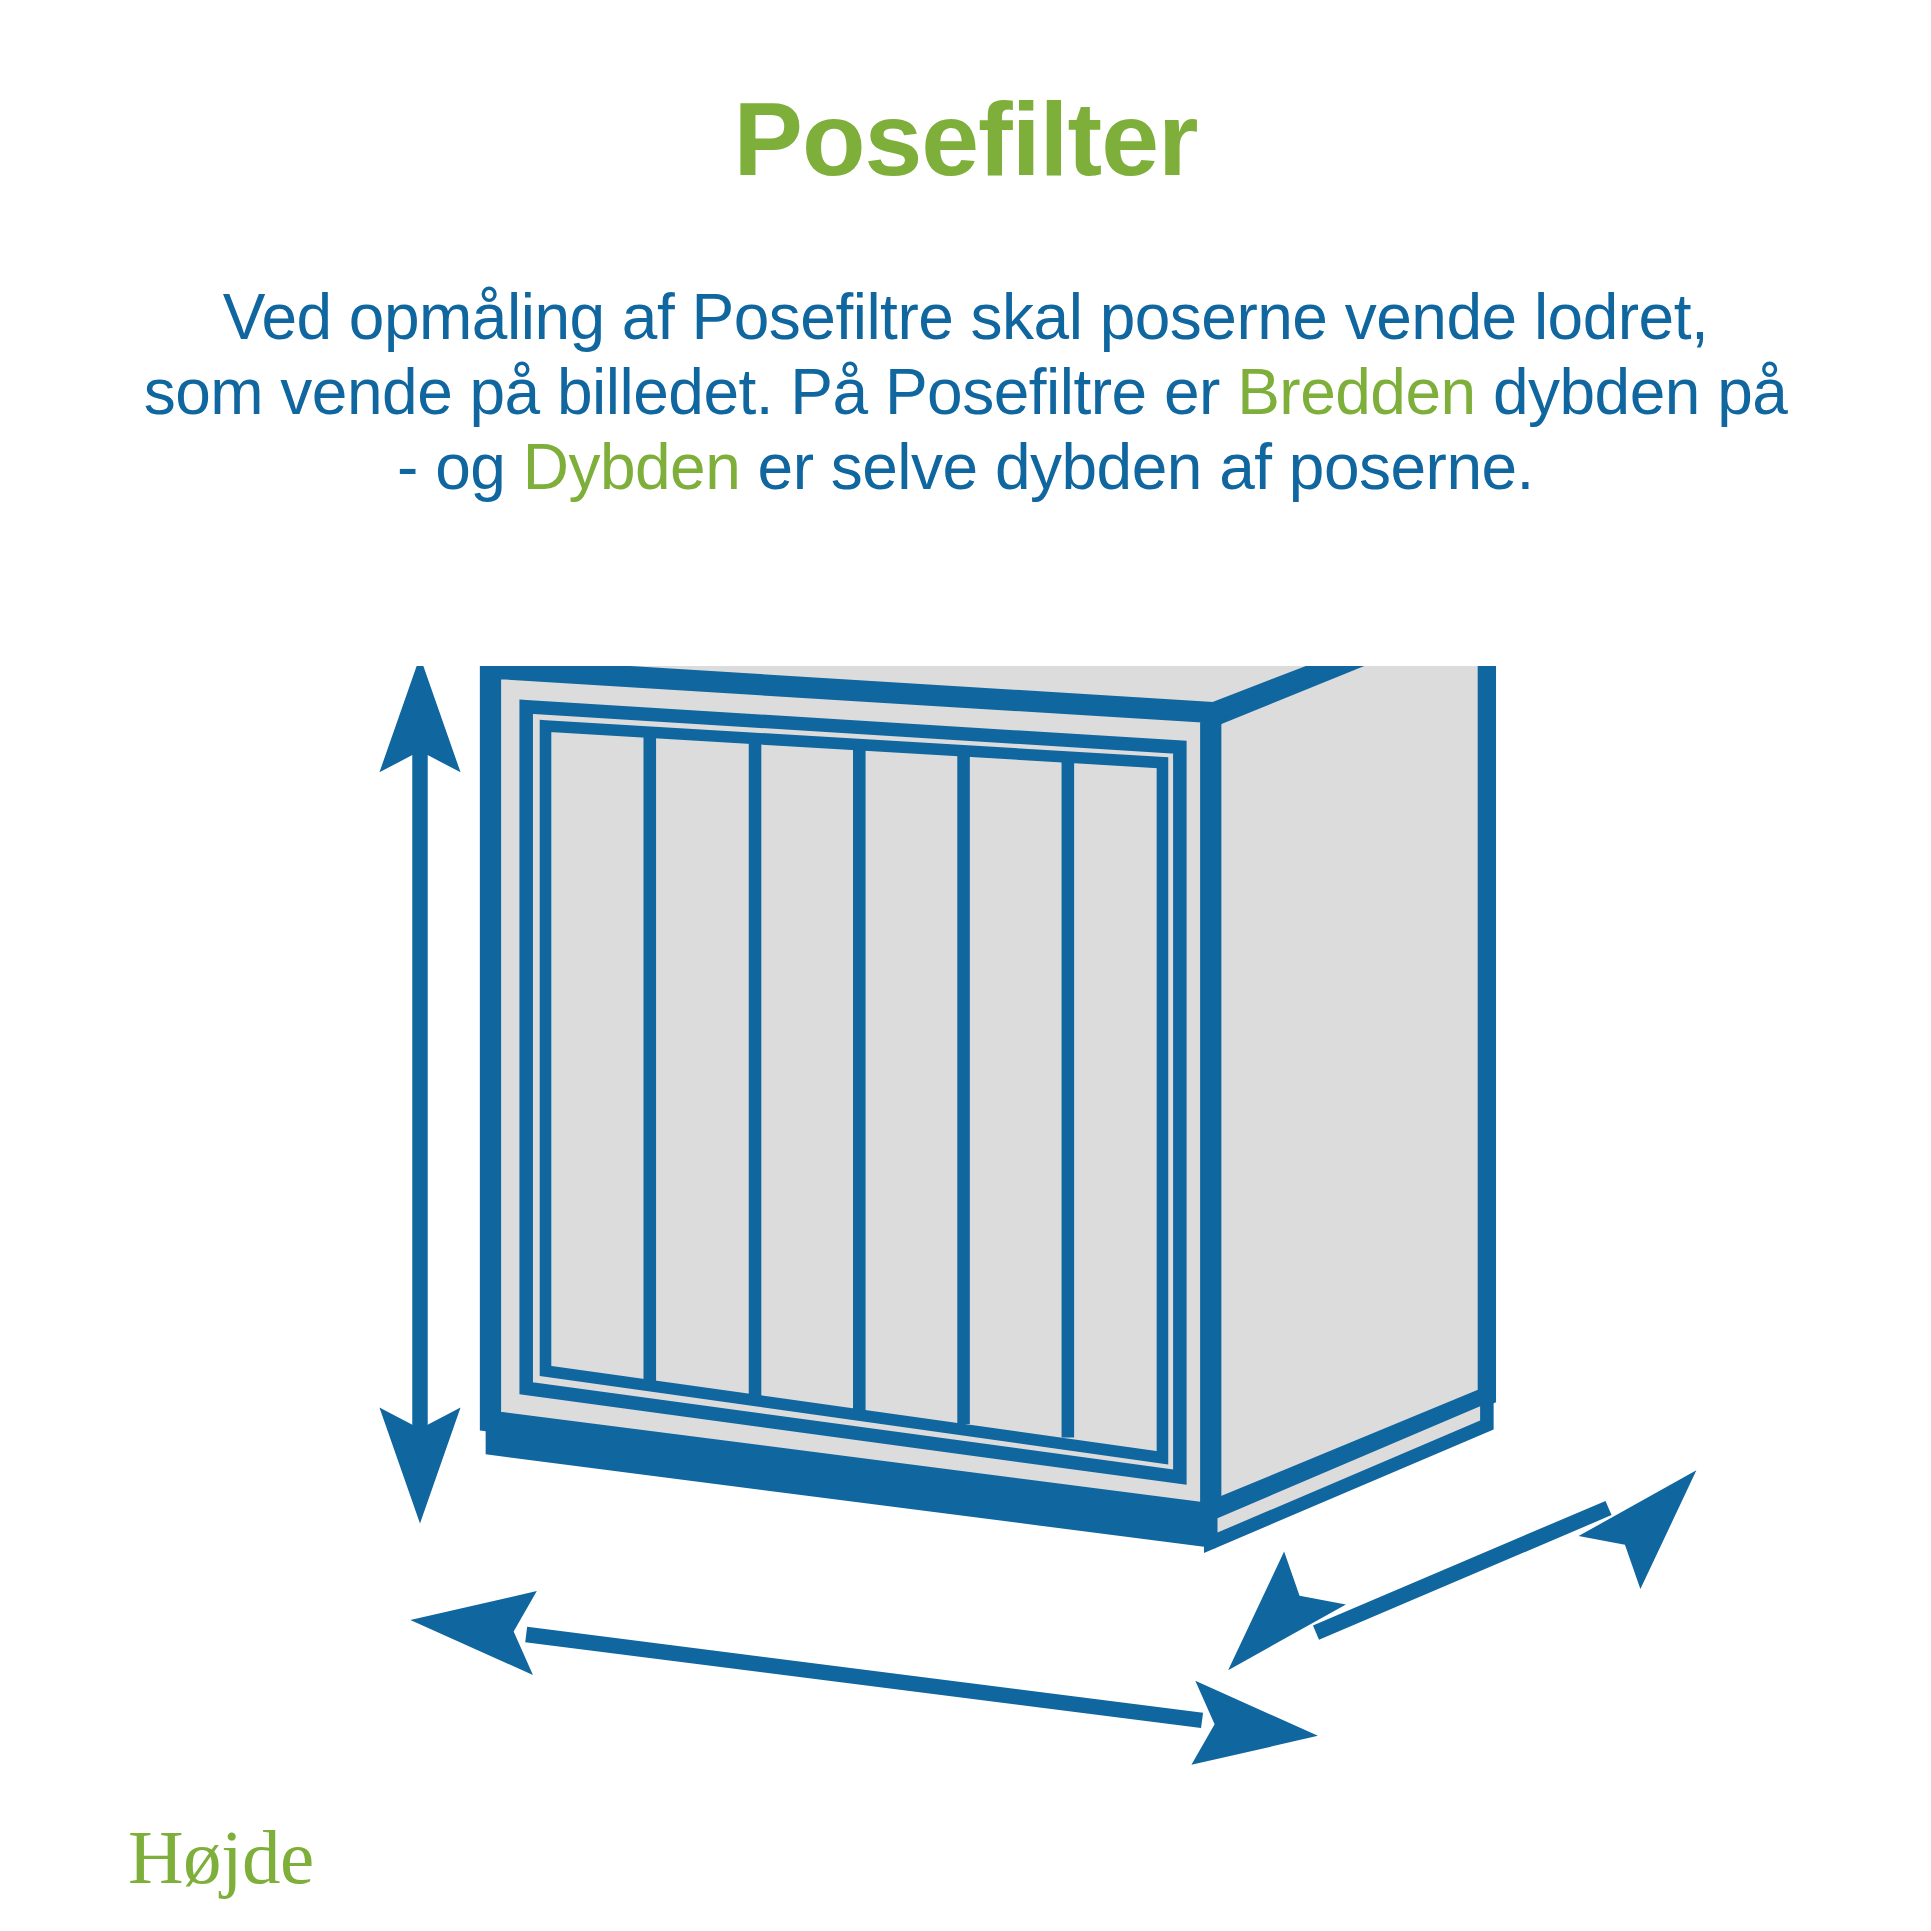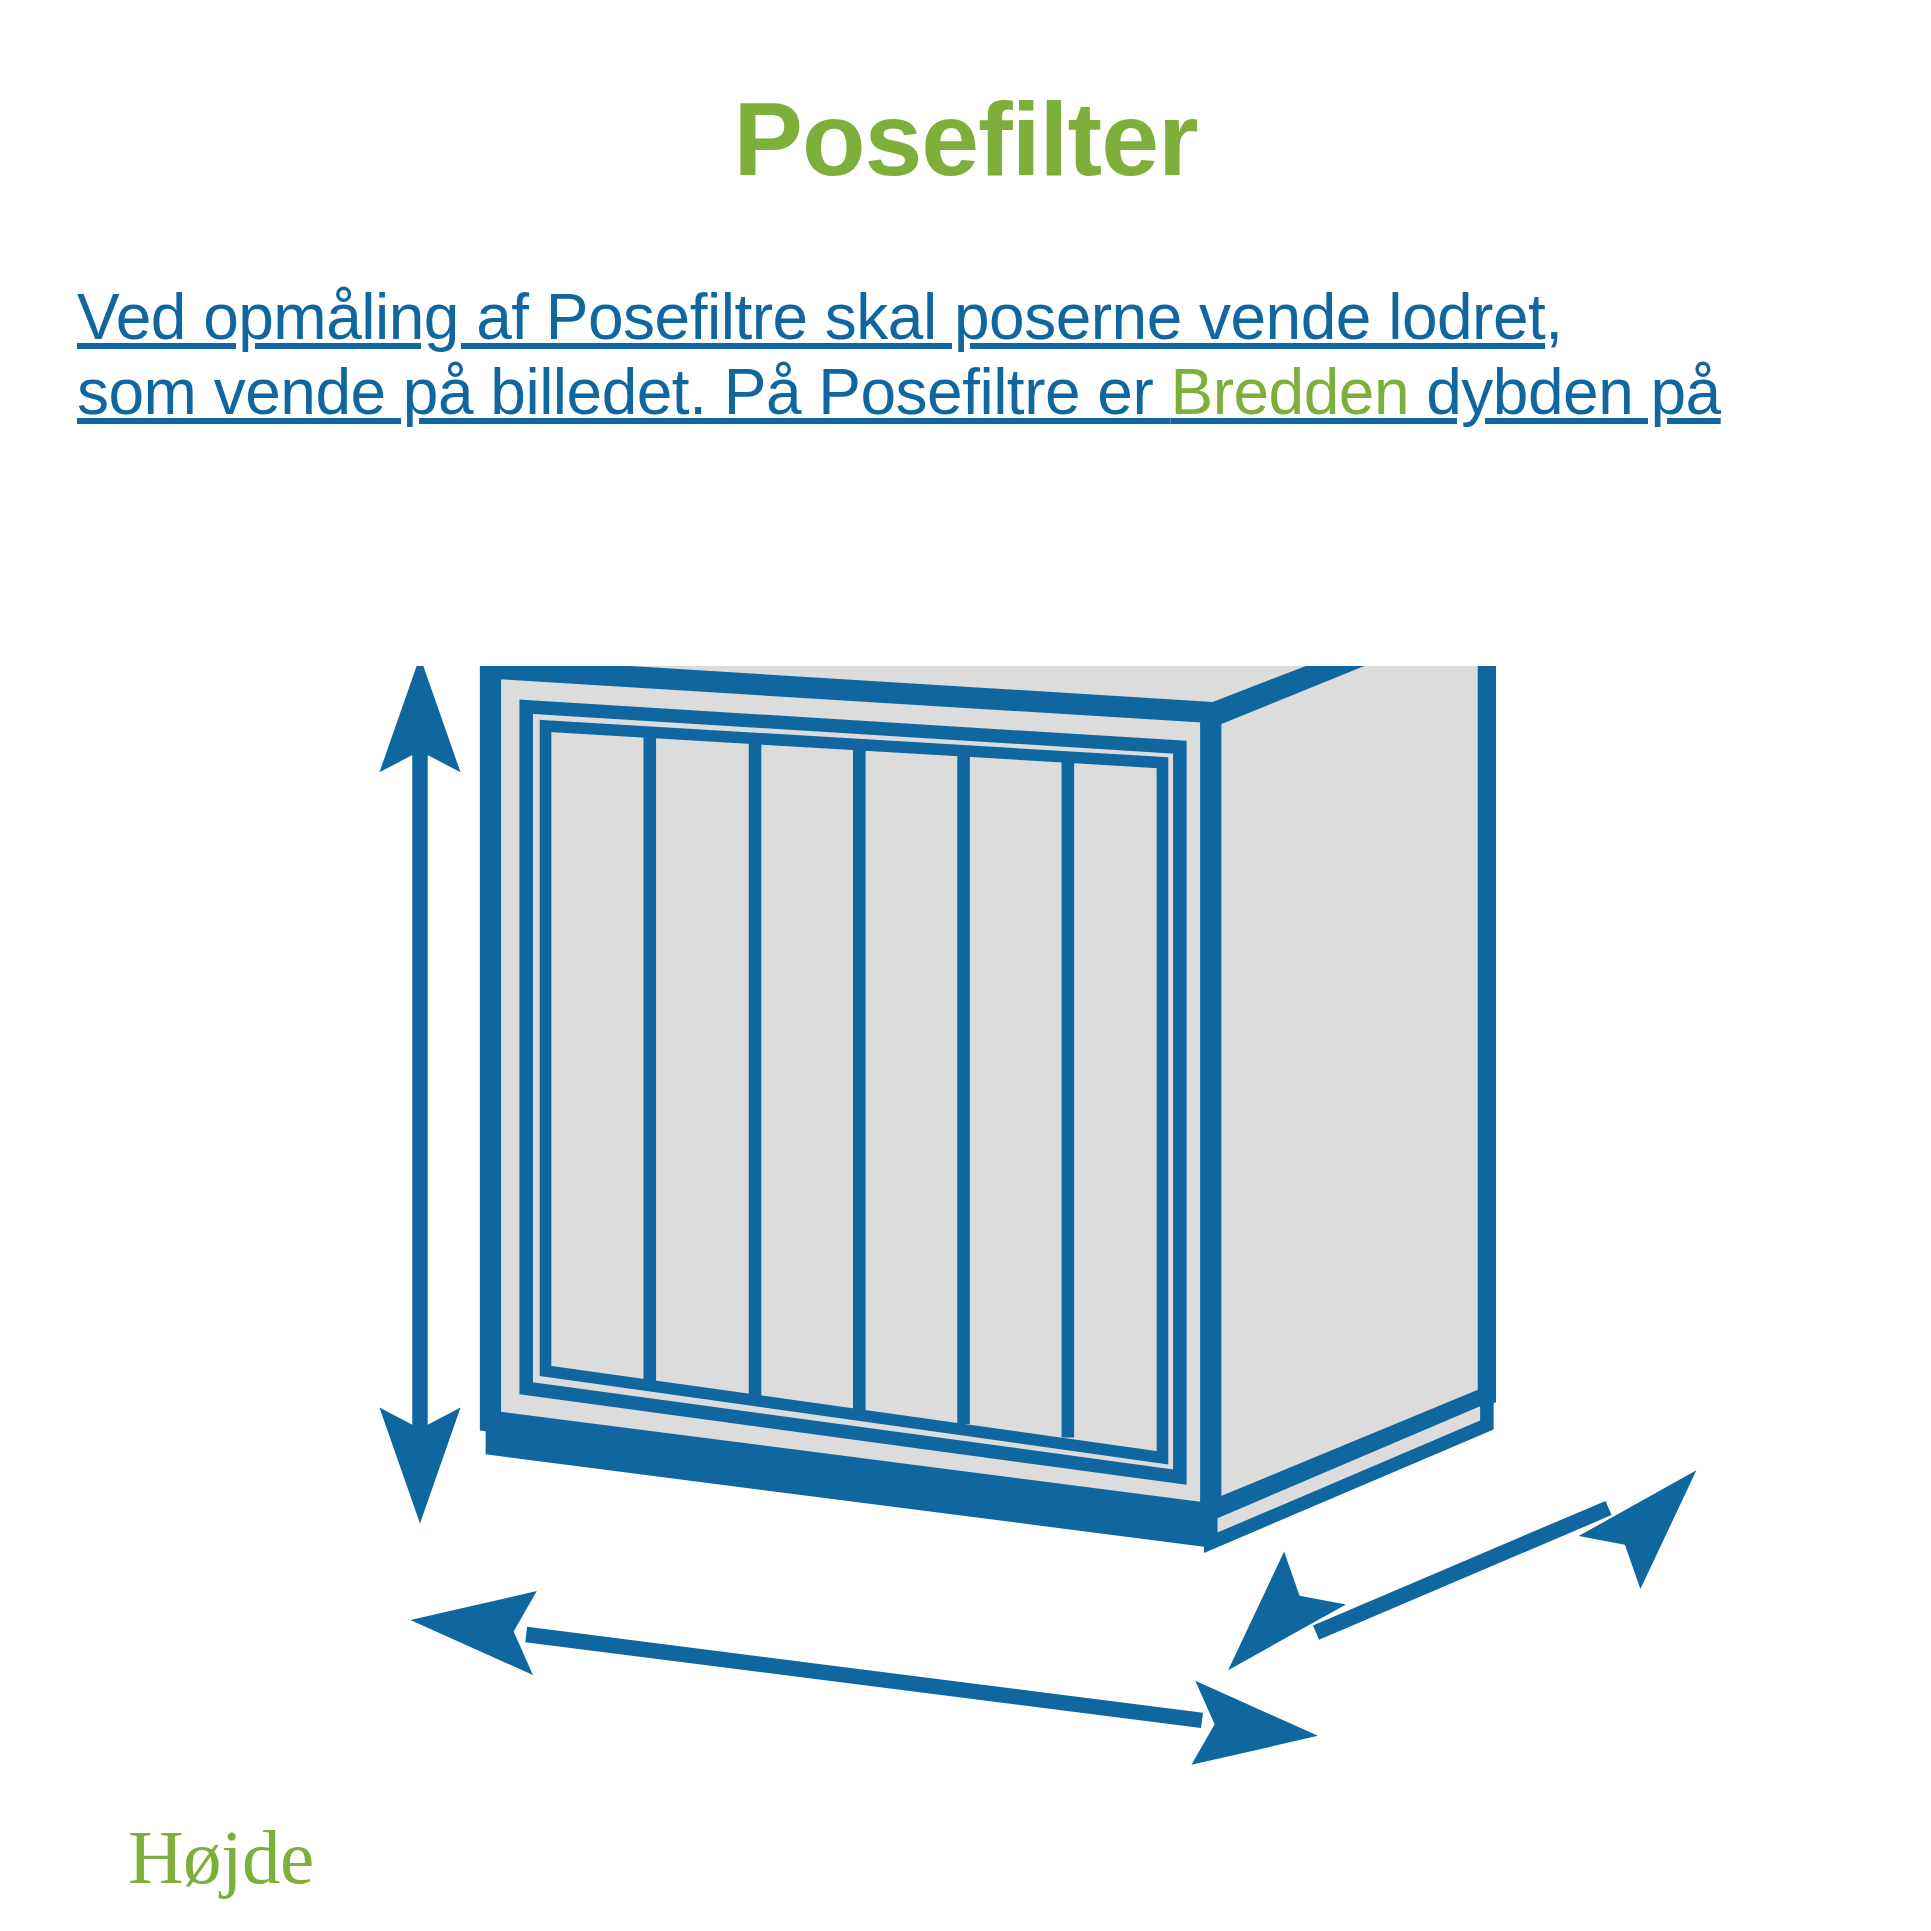--- a/index.html
+++ b/index.html
@@ -33,25 +33,25 @@
     letter-spacing: -1px;
     line-height: 1.08;
   }
 
   
   .intro {
     position: absolute;
     top: 280px;
     left: 77px;
     width: 1777px;
+    text-align: center;
     font-size: 64px;
     line-height: 1.17;
     color: #10669E;
     letter-spacing: -0.5px;
-    text-decoration: underline;
   }
   .intro .hl { color: #7FAF3B; }
 
   
   #diagram-wrap {
     position: absolute;
     top: 666px;
     left: 0;
     width: 1931px;
     height: 1265px;
@@ -79,20 +79,23 @@
 <div id="page">
 
   <div class="title">Posefilter</div>
 
   <div class="intro">
     <div>
       <span>Ved opmåling af Posefiltre skal poserne vende lodret,</span>
     </div>
     <div>
       <span>som vende på billedet. På Posefiltre er </span><span class="hl">Bredden</span><span> dybden på</span>
+    </div>
+    <div>
+      <span>- og </span><span class="hl">Dybden</span><span> er selve dybden af poserne.</span>
     </div>
   </div>
 
   <div id="diagram-wrap">
     <svg id="diagram" viewBox="0 0 2000 1310" xmlns="http://www.w3.org/2000/svg">
 
       <g>
 
         <polygon points="626,100 900,-14 900,113 688,201" fill="#DCDCDC" stroke="#10669E" stroke-width="19" stroke-linejoin="miter"></polygon>
 

